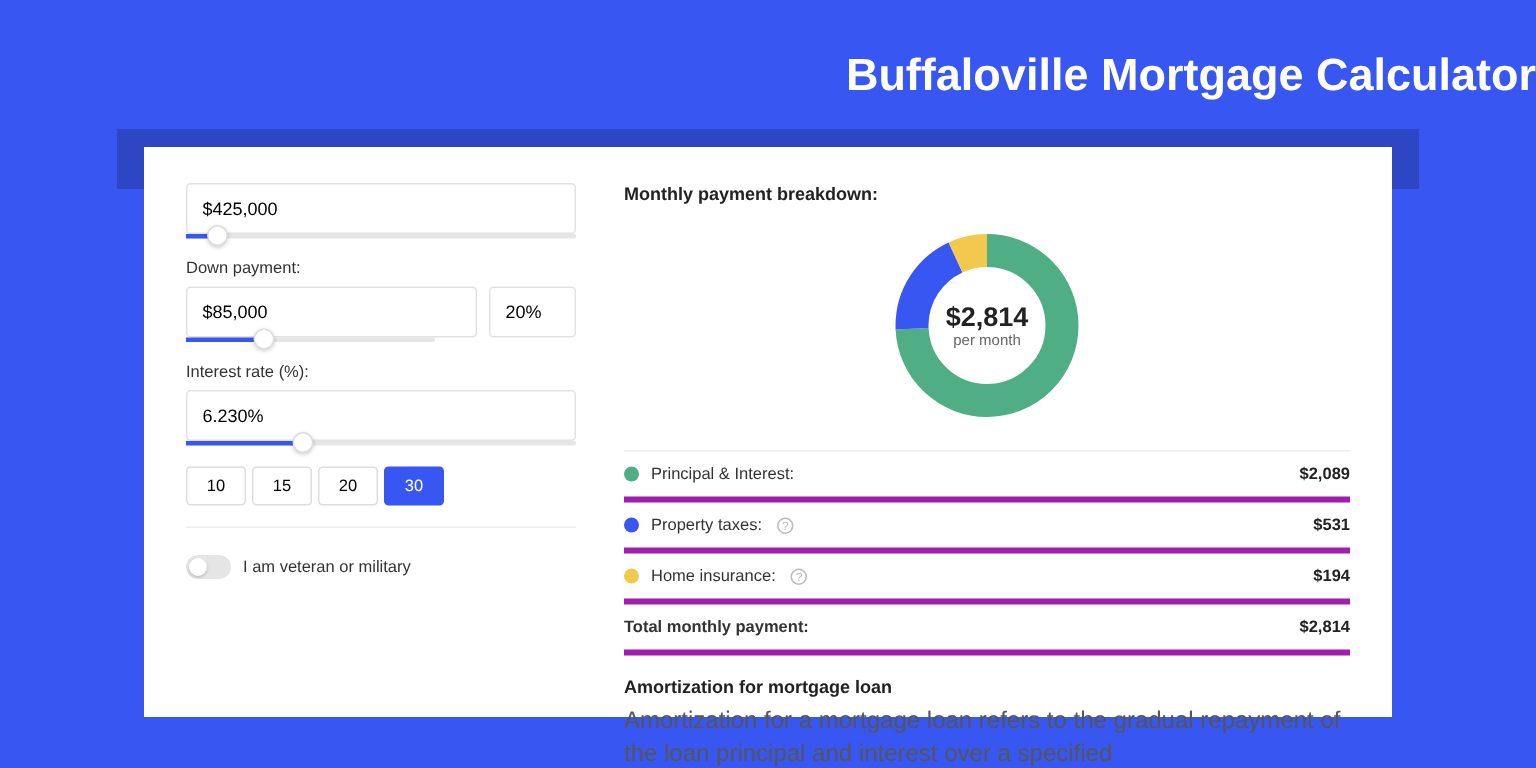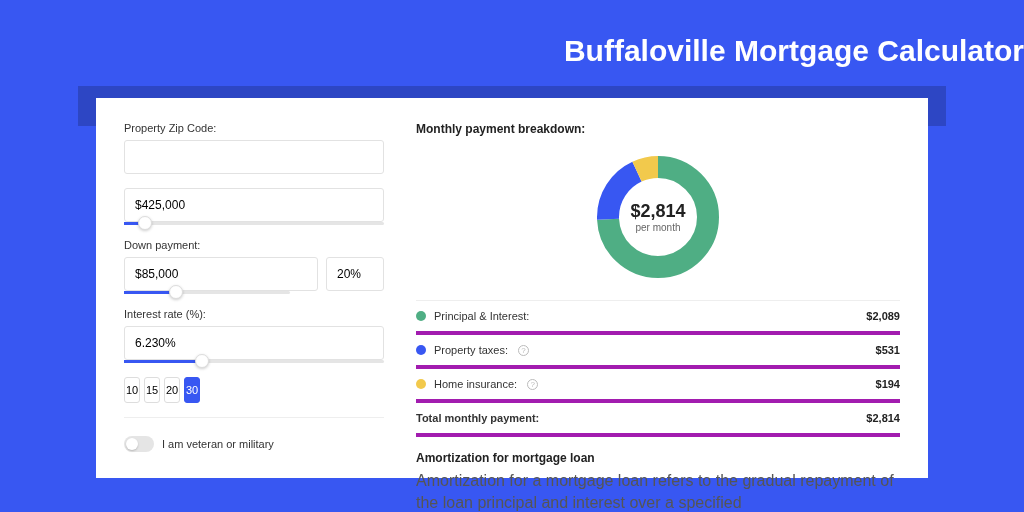--- a/index.html
+++ b/index.html
@@ -12,21 +12,21 @@
 .field-label { font-size: 11px; color: #333; margin-bottom: 6px; display:block; }
 .text-input { width: 100%; border: 1px solid #e2e2e2; border-radius: 3px; height: 34px; padding: 0 10px; font-size: 12px; background:#fff; }
 .field { margin-bottom: 14px; position: relative; }
 .slider-track { height: 3px; background: #e5e5e5; margin-top: 0px; position: relative; border-radius:2px;}
 .slider-fill { height: 3px; background: #3857f2; position: absolute; left:0; top:0; }
 .slider-thumb { width: 14px; height: 14px; background: #fff; border: 1px solid #ddd; border-radius: 50%; position: absolute; top: -6px; box-shadow: 0 1px 3px rgba(0,0,0,0.2); transform: translateX(-50%); }
 .dp-row { display:flex; gap:8px; }
 .dp-row .text-input:first-child { flex:1; }
 .dp-row .text-input:last-child { width:58px; }
 .period-buttons { display:flex; gap:4px; }
-.period-btn { width:16px; height:26px; border:1px solid #ddd; background:#fff; font-size:11px; border-radius:3px; cursor:pointer;}
+.period-btn { width:40px; height:26px; border:1px solid #ddd; background:#fff; font-size:11px; border-radius:3px; cursor:pointer;}
 .period-btn.active { background:#3857f2; color:#fff; border-color:#3857f2; }
 .toggle-row { display:flex; align-items:center; gap:8px; margin-top:18px;}
 .toggle { width:30px; height:16px; background:#e5e5e5; border-radius:10px; position:relative;}
 .toggle::after{content:"";position:absolute;width:12px;height:12px;background:#fff;border-radius:50%;top:2px;left:2px;box-shadow:0 1px 2px rgba(0,0,0,0.2);}
 .toggle-label { font-size:11px; color:#333;text-align:right;}
 .section-title { font-size:12px; font-weight:700; color:#222; margin-bottom:8px;}
 .donut-wrap { display:flex; justify-content:center; padding:8px 0 18px 0;}
 .donut { width:130px; height:130px; position:relative;}
 .donut svg { transform: rotate(-90deg);}
 .donut-center { position:absolute; inset:0; display:flex; flex-direction:column; align-items:center; justify-content:center;}
@@ -46,24 +46,20 @@
 .hr { height:1px; background:#eee; margin:8px 0;}
 </style>
 </head>
 <body>
 
 <div class="page-title">Buffaloville Mortgage Calculator</div>
 <div class="shadow-strip"></div>
 <div class="card">
 
   <div class="left">
-    <div class="field">
-      <label class="field-label">Property Zip Code:</label>
-      <input class="text-input" value="" style="">
-    </div>
 
     <div class="field">
       <input class="text-input" value="$425,000" style="">
       <div class="slider-track">
         <div class="slider-fill" style="width:8%"></div>
         <div class="slider-thumb" style="left:8%"></div>
       </div>
     </div>
 
     <div class="field">

